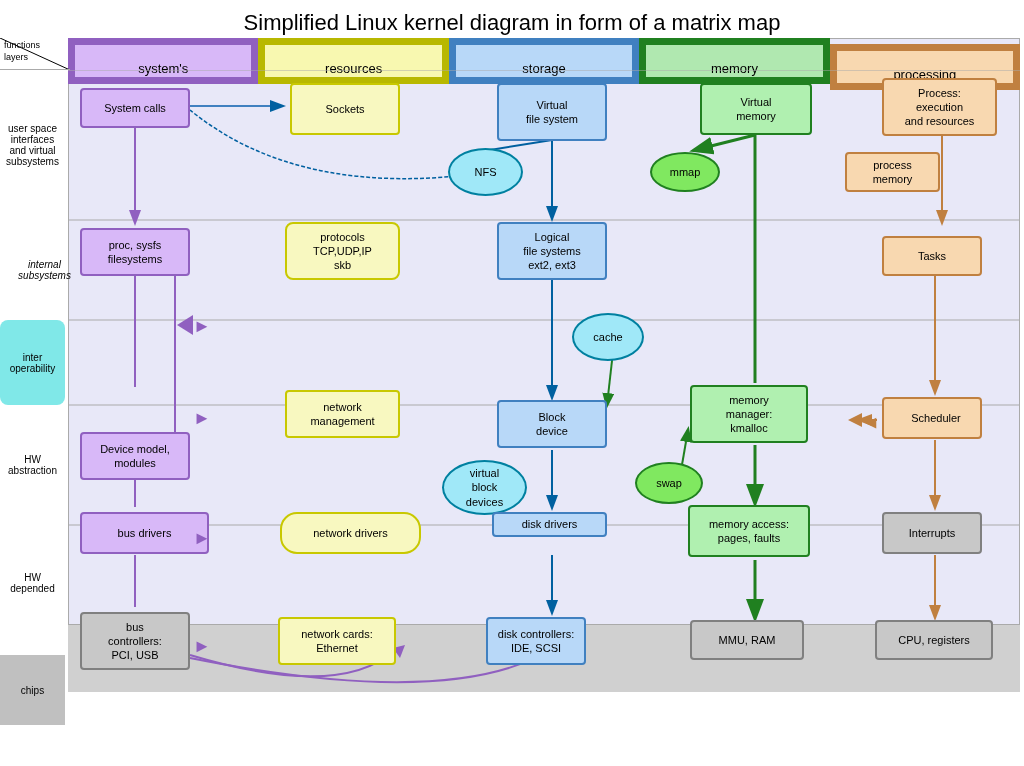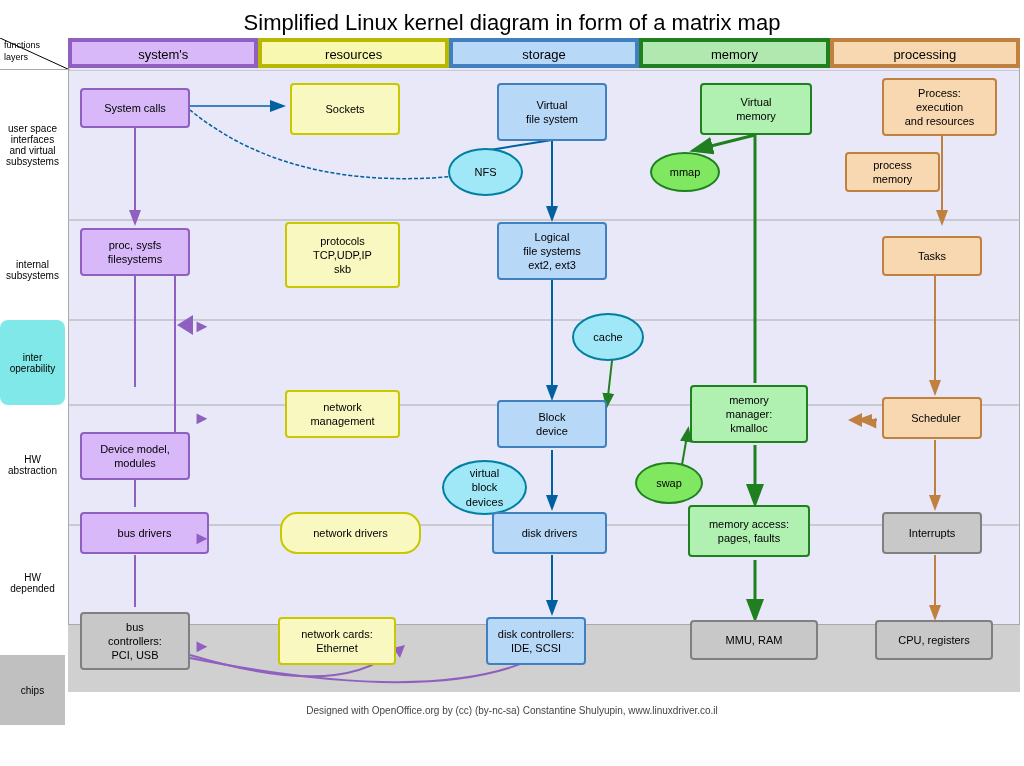--- a/index.html
+++ b/index.html
@@ -39,28 +39,28 @@
       top: 38px;
       left: 68px;
       right: 4px;
       height: 30px;
       display: flex;
     }
     .col-header {
       flex: 1;
       text-align: center;
       font-size: 13px;
-      padding: 5px 2px;
-      border: 4px solid #4d7c0f;
+      padding: 16px 2px;
+      border: 7px solid #4d7c0f;
     }
     .col-sys { background: #d8b8f8; border-color: #9060c0; color: #000; }
     .col-net { background: #f8f8b0; border-color: #b8b800; color: #000; }
     .col-sto { background: #b8d8f8; border-color: #4080c0; color: #000; }
     .col-mem { background: #b0e8b0; border-color: #208020; color: #000; }
-    .col-pro { background: #f8d8b0; border-color: #c08040; color: #000; }
+    .col-pro { background: #f8d8b0; border-color: #c08040; color: #000; margin-top: 6px; }
 
     
     .node {
       position: absolute;
       display: flex;
       align-items: center;
       justify-content: center;
       text-align: center;
       font-size: 11px;
       line-height: 1.3;
@@ -157,21 +157,21 @@
   <div style="position:absolute;top:38px;left:0;width:70px;height:32px;font-size:9px;border-bottom:1px solid #aaa;overflow:hidden;">
     <div style="position:absolute;top:2px;left:4px;font-size:9px;">functions</div>
     <div style="position:absolute;top:14px;left:4px;font-size:9px;">layers</div>
     <svg style="position:absolute;top:0;left:0;width:70px;height:32px;">
       <line x1="0" y1="0" x2="70" y2="32" stroke="#000" stroke-width="1"></line>
     </svg>
   </div>
 
   <div style="position:absolute;top:70px;left:0;width:68px;font-size:10px;">
     <div style="position:absolute;top:0;left:0;width:65px;height:150px;display:flex;align-items:center;justify-content:center;text-align:center;font-size:10px;color:#000;">user space<br>interfaces<br>and virtual<br>subsystems</div>
-    <div style="position:absolute;top:150px;left:0;width:65px;height:100px;display:flex;align-items:center;justify-content:center;text-align:center;font-size:10px;color:#000;">internal<br>subsystems</div>
+    <div style="position:absolute;top:150px;left:12px;width:65px;height:100px;display:flex;align-items:center;justify-content:center;text-align:center;font-size:10px;color:#000;font-style:italic;">internal<br>subsystems</div>
     <div style="position:absolute;top:250px;left:0;width:65px;height:85px;display:flex;align-items:center;justify-content:center;text-align:center;font-size:10px;background:#80e8e8;border-radius:8px;color:#000;">inter<br>operability</div>
     <div style="position:absolute;top:335px;left:0;width:65px;height:120px;display:flex;align-items:center;justify-content:center;text-align:center;font-size:10px;color:#000;">HW<br>abstraction</div>
     <div style="position:absolute;top:455px;left:0;width:65px;height:115px;display:flex;align-items:center;justify-content:center;text-align:center;font-size:10px;color:#000;">HW<br>depended</div>
     <div style="position:absolute;top:585px;left:0;width:65px;height:70px;display:flex;align-items:center;justify-content:center;text-align:center;font-size:10px;background:#c0c0c0;color:#000;">chips</div>
   </div>
 
   <svg style="position:absolute;top:70px;left:68px;width:952px;height:580px;pointer-events:none;">
     <line x1="0" y1="150" x2="952" y2="150" stroke="#aaa" stroke-width="1"></line>
     <line x1="0" y1="250" x2="952" y2="250" stroke="#aaa" stroke-width="1"></line>
     <line x1="0" y1="335" x2="952" y2="335" stroke="#aaa" stroke-width="1"></line>
@@ -261,21 +261,21 @@
   <div class="node node-rect-orange" style="left:882px;top:78px;width:115px;height:58px;">Process:<br>execution<br>and resources</div>
 
   <div class="node node-ellipse-cyan" style="left:448px;top:148px;width:75px;height:48px;">NFS</div>
 
   <div class="node node-ellipse-green" style="left:650px;top:152px;width:70px;height:40px;">mmap</div>
 
   <div class="node node-rect-orange" style="left:845px;top:152px;width:95px;height:40px;">process<br>memory</div>
 
   <div class="node node-rect-purple" style="left:80px;top:228px;width:110px;height:48px;">proc, sysfs<br>filesystems</div>
 
-  <div class="node node-rect-yellow" style="left:285px;top:222px;width:115px;height:66px;">protocols<br>TCP,UDP,IP<br>skb</div>
+  <div class="node node-rect-yellow" style="left:285px;top:222px;width:115px;height:58px;border-radius:8px;">protocols<br>TCP,UDP,IP<br>skb</div>
 
   <div class="node node-rect-blue" style="left:497px;top:222px;width:110px;height:58px;">Logical<br>file systems<br>ext2, ext3</div>
 
   <div class="node node-rect-orange" style="left:882px;top:236px;width:100px;height:40px;">Tasks</div>
 
   <div class="node node-ellipse-cyan" style="left:572px;top:313px;width:72px;height:48px;">cache</div>
 
   <div class="node node-rect-purple" style="left:80px;top:392px;width:110px;height:48px;margin-top:40px;">Device model,<br>modules</div>
 
   <div class="node node-rect-yellow" style="left:285px;top:390px;width:115px;height:48px;">network<br>management</div>
@@ -287,38 +287,37 @@
   <div class="node node-rect-orange" style="left:882px;top:397px;width:100px;height:42px;padding-left:8px;">Scheduler</div>
 
   <div class="node node-ellipse-cyan" style="left:442px;top:460px;width:85px;height:55px;">virtual<br>block<br>devices</div>
 
   <div class="node node-ellipse-green" style="left:635px;top:462px;width:68px;height:42px;">swap</div>
 
   <div class="node node-rect-purple" style="left:80px;top:512px;width:129px;height:42px;">bus drivers</div>
 
   <div class="node node-rect-yellow" style="left:280px;top:512px;width:141px;height:42px;border-radius:17px;">network drivers</div>
 
-  <div class="node node-rect-blue" style="left:492px;top:512px;width:115px;height:42px;">disk drivers</div>
+  <div class="node node-rect-blue" style="left:492px;top:512px;width:115px;height:25px;">disk drivers</div>
 
   <div class="node node-rect-green" style="left:688px;top:505px;width:122px;height:52px;text-align:center;">memory access:<br>pages, faults</div>
 
   <div class="node node-rect-gray" style="left:882px;top:512px;width:100px;height:42px;">Interrupts</div>
 
   <div class="node node-rect-gray" style="left:80px;top:612px;width:110px;height:58px;">bus<br>controllers:<br>PCI, USB</div>
 
   <div style="position:absolute;left:193px;top:636px;font-size:18px;color:#9060c0;">►</div>
 
   <div class="node node-rect-yellow" style="left:278px;top:617px;width:118px;height:48px;">network cards:<br>Ethernet</div>
 
   <div class="node node-rect-blue" style="left:486px;top:617px;width:100px;height:48px;">disk controllers:<br>IDE, SCSI</div>
 
-  <div class="node node-rect-gray" style="left:690px;top:620px;width:128px;height:40px;">MMU, RAM</div>
+  <div class="node node-rect-gray" style="left:690px;top:620px;width:114px;height:40px;">MMU, RAM</div>
 
   <div class="node node-rect-gray" style="left:875px;top:620px;width:118px;height:40px;">CPU, registers</div>
 
   <div style="position:absolute;left:193px;top:316px;font-size:18px;color:#9060c0;">►</div>
   <div style="position:absolute;left:193px;top:408px;font-size:18px;color:#9060c0;">►</div>
   <div style="position:absolute;left:193px;top:528px;font-size:18px;color:#9060c0;">►</div>
 
   <div style="position:absolute;left:862px;top:413px;font-size:18px;color:#c08040;transform:rotate(180deg);">►</div>
 
-  <div class="footer">Designed with OpenOffice.org by (cc) (by-nc-sa) Constantine Shulyupin, www.linuxdriver.co.il</div>
 </div>
 
 </body></html>

